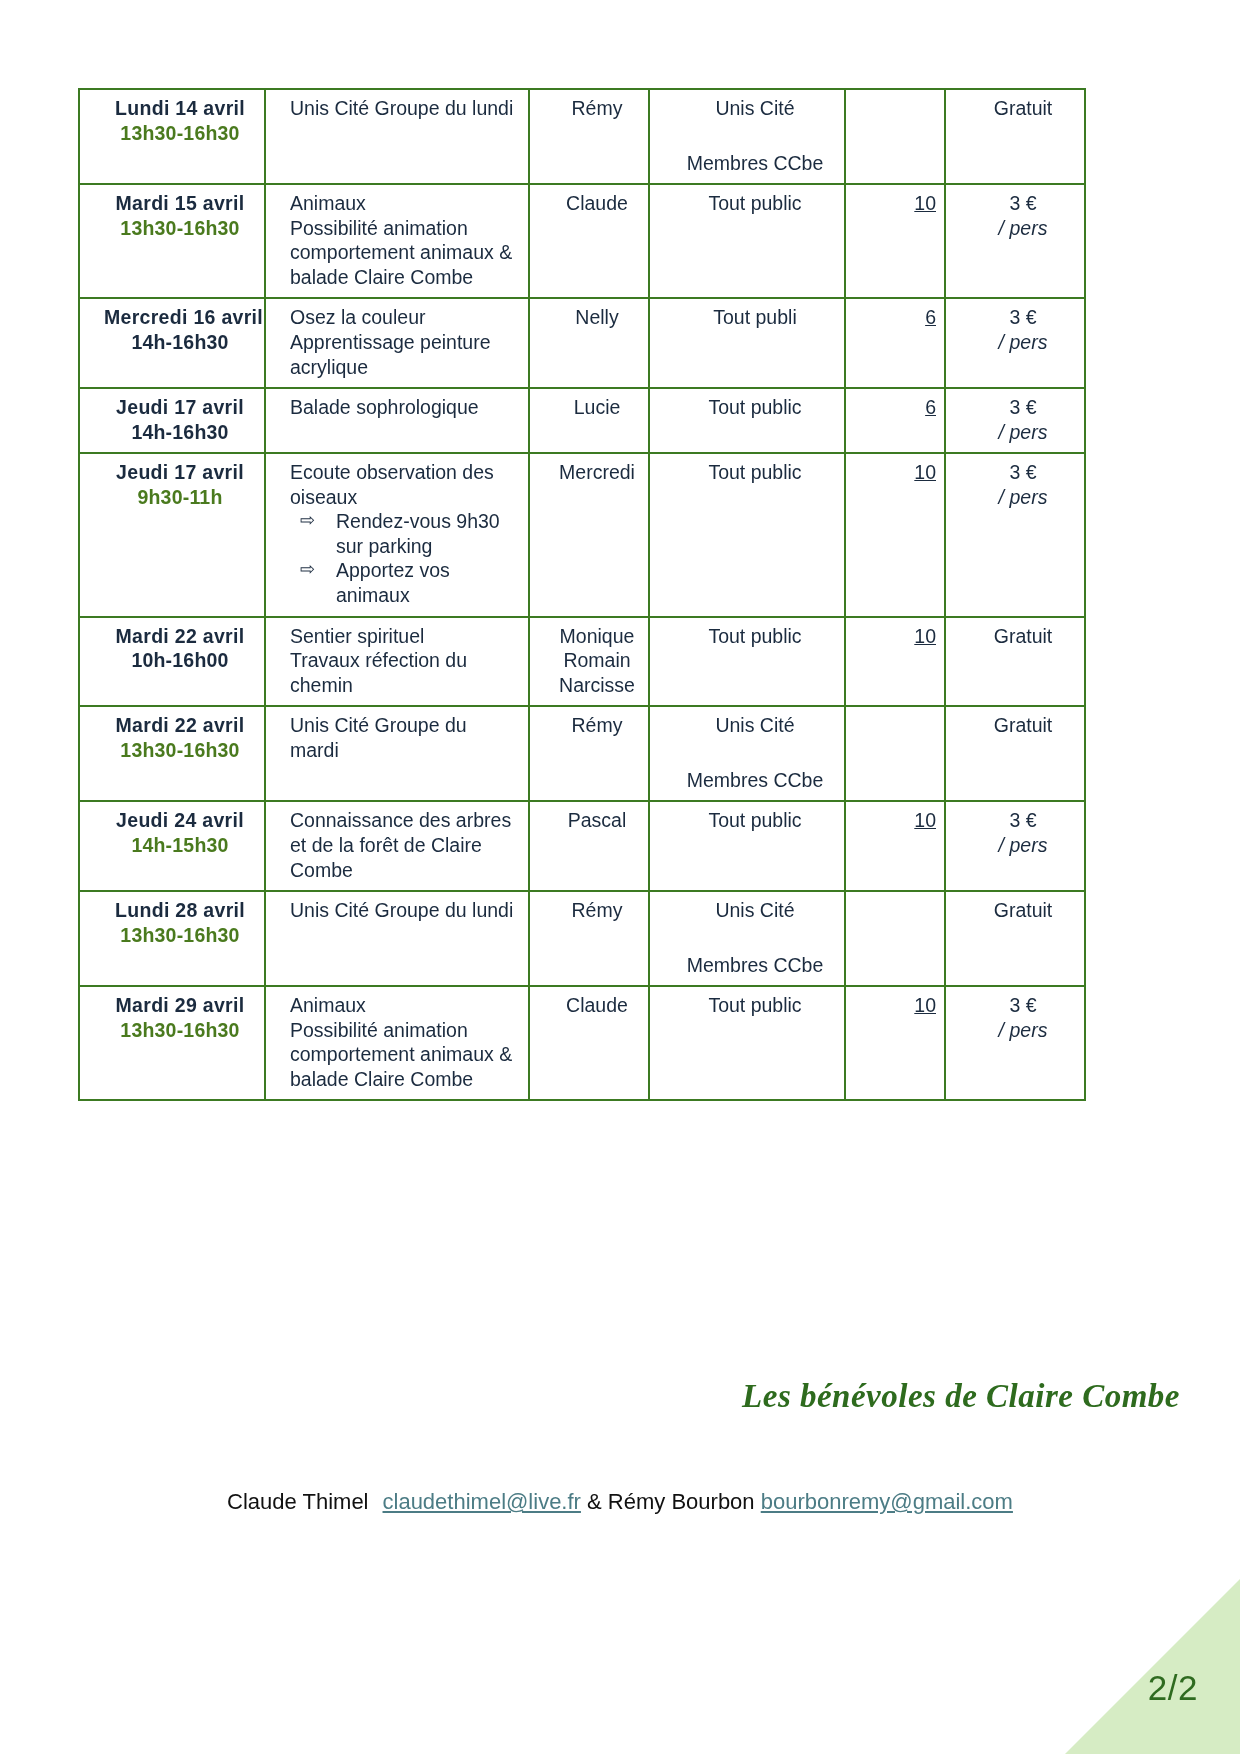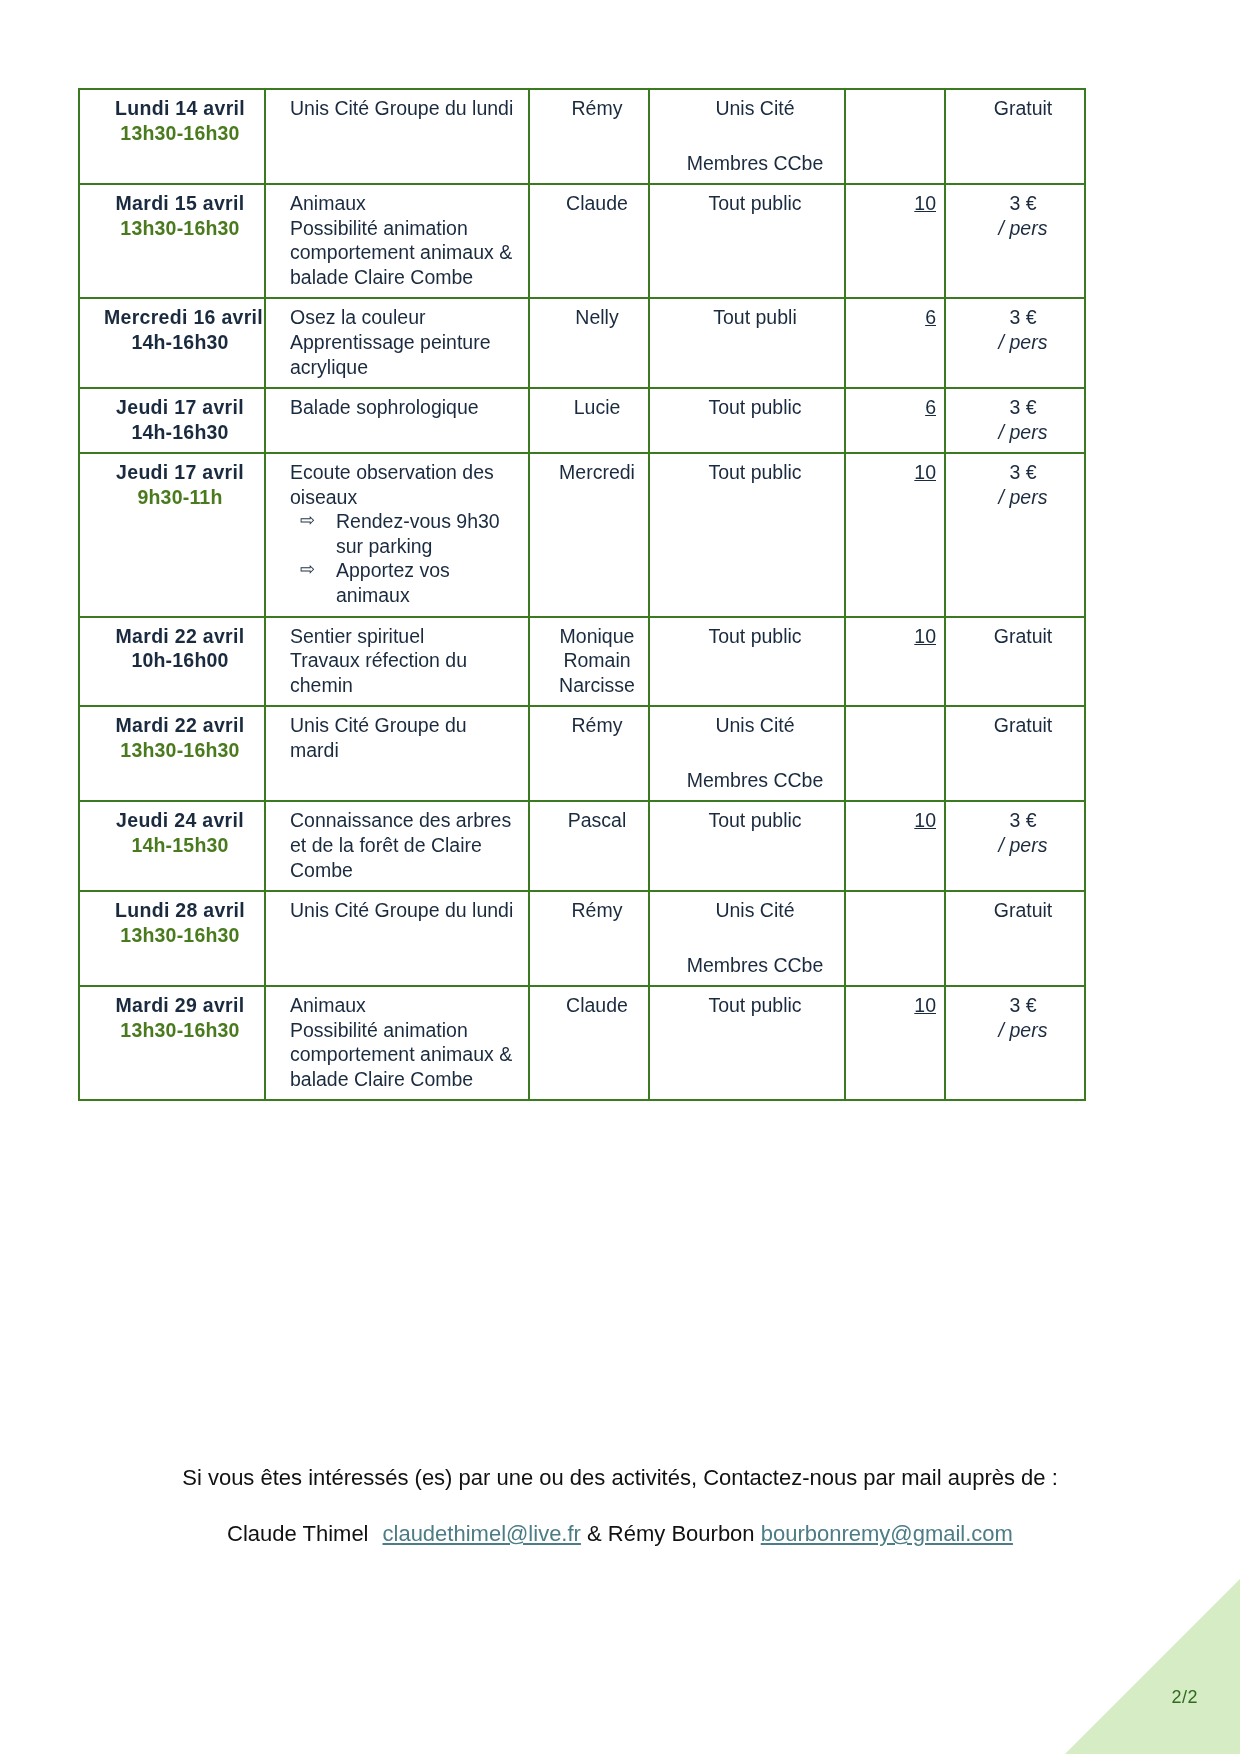--- a/index.html
+++ b/index.html
@@ -150,21 +150,21 @@
     bottom: 0;
     width: 175px;
     height: 175px;
     background: #d6ecc4;
     clip-path: polygon(100% 0, 100% 100%, 0 100%);
   }
   .pageno {
     position: absolute;
     right: 42px;
     bottom: 46px;
-    font-size: 18px;
+    font-size: 35px;
     color: #2f6b20;
     letter-spacing: .5px;
   }
 </style>
 </head>
 <body>
 
 <div class="sheet">
 
   <table class="schedule">
@@ -351,23 +351,23 @@
 
   <div class="photos">
     
 
     
 
     
   </div>
 
 
+  <div class="signature">Les bénévoles de Claire Combe</div>
 
   <div class="contact">
-    <span class="l1">Si vous êtes intéressés (es) par une ou des activités, Contactez-nous par mail auprès de :</span>
     <span class="l2">
       <span>Claude Thimel</span><span class="sp"></span><a class="mail" href="#">claudethimel@live.fr</a>
       <span>&amp; Rémy Bourbon</span>
       <a class="mail" href="#">bourbonremy@gmail.com</a>
     </span>
   </div>
 
   <div class="corner"></div>
   <div class="pageno">2/2</div>
 </div>

